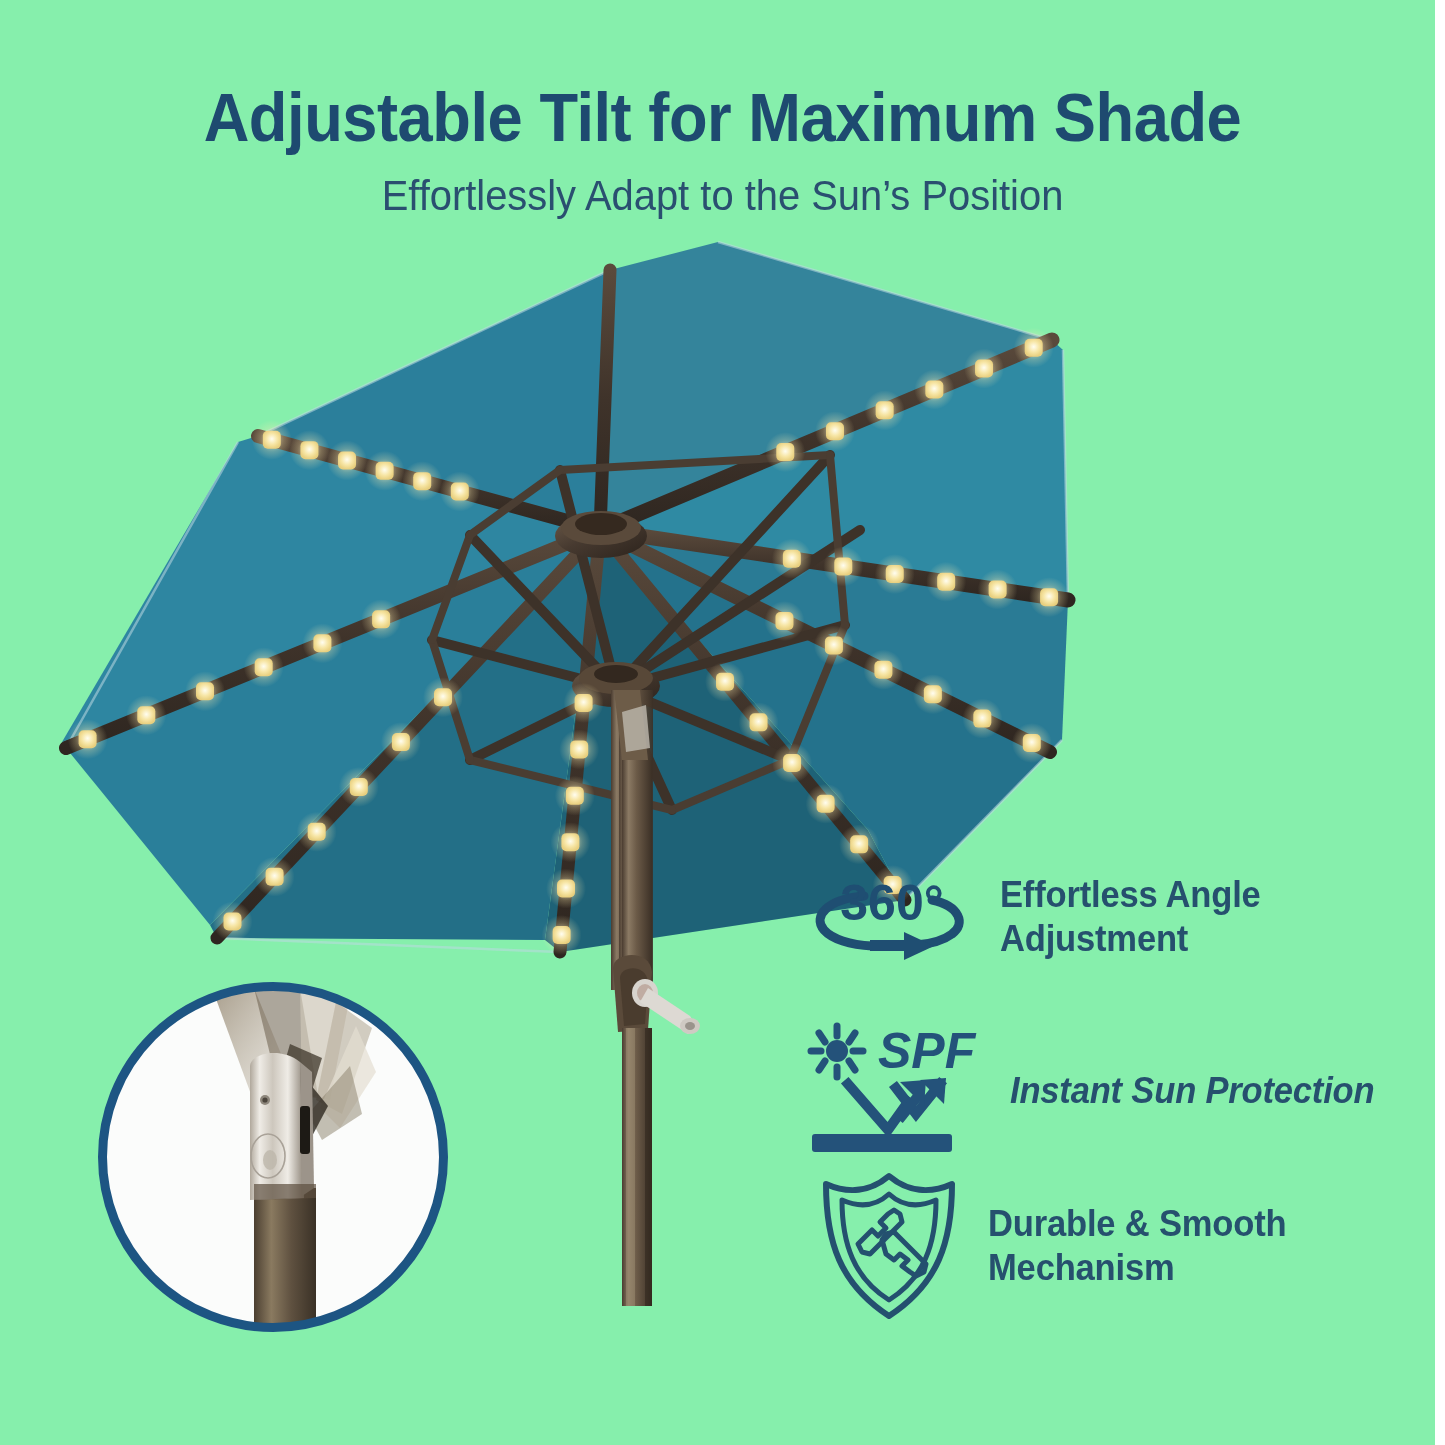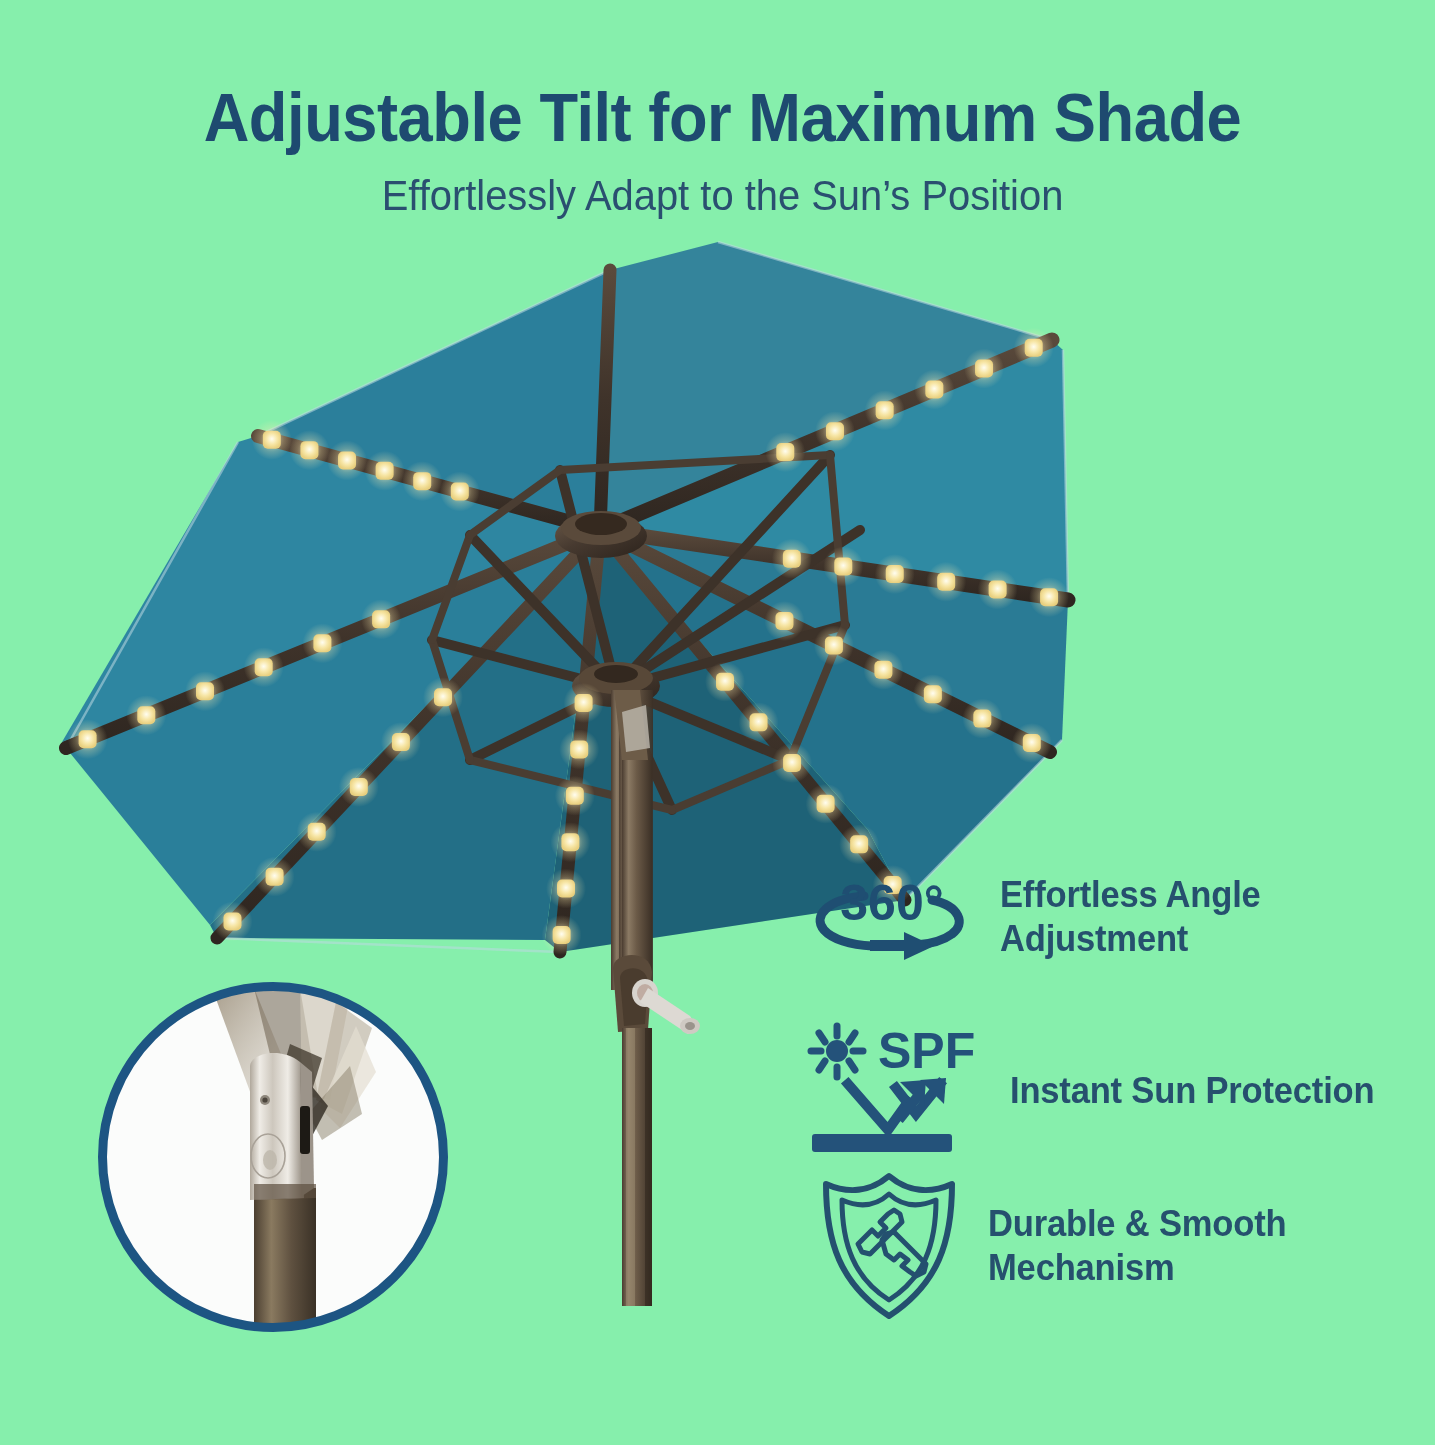--- a/index.html
+++ b/index.html
@@ -93,21 +93,21 @@
     font-size: 36px;
     font-weight: bold;
     color: #26506e;
     line-height: 1.22;
     letter-spacing: -0.2px;
     transform: scaleX(0.96);
     transform-origin: left center;
   }
 
   #feature-360   { left: 806px; top: 866px;  width: 620px; }
-  #feature-spf   { left: 800px; top: 1022px; width: 640px; }
+  #feature-spf   { left: 800px; top: 1022px; width: 640px; font-style: italic; }
   #feature-shield{ left: 818px; top: 1172px; width: 620px; }
 
   #feature-360 .ficon    { width: 172px; height: 102px; }
   #feature-spf .ficon    { width: 190px; height: 138px; }
   #feature-shield .ficon { width: 142px; height: 148px; }
 
   #feature-360 .flabel    { margin-left: 22px; }
   #feature-spf .flabel    { margin-left: 20px; }
   #feature-shield .flabel { margin-left: 28px; }
 </style>

